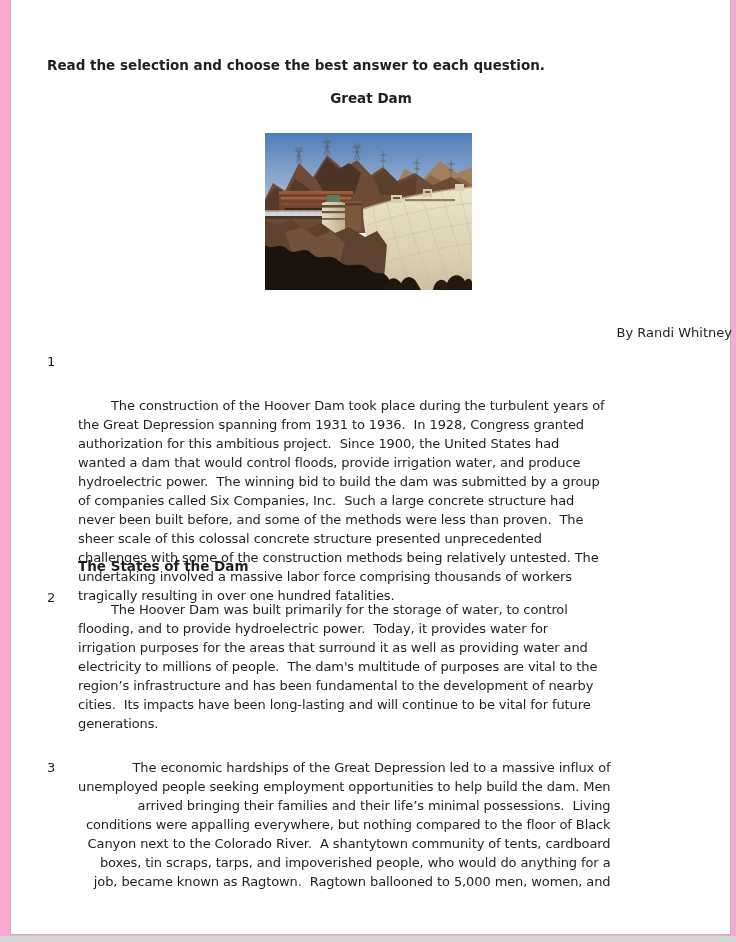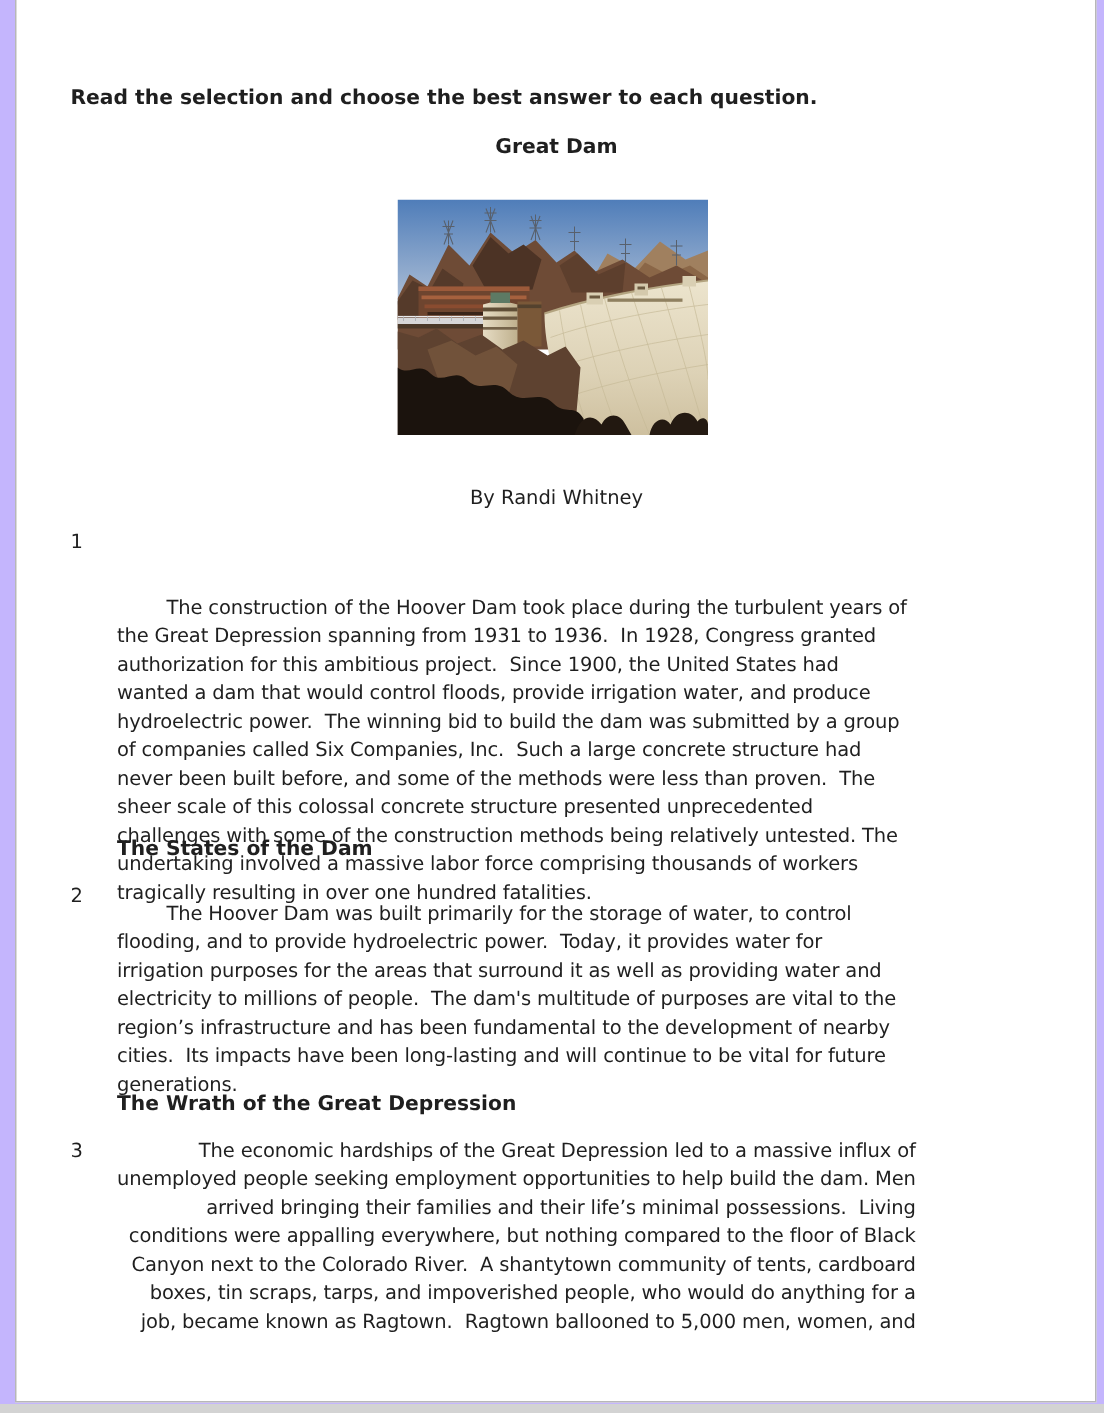--- a/index.html
+++ b/index.html
@@ -1,17 +1,17 @@
 <!DOCTYPE html>
 <html><head>
 <meta charset="utf-8">
 <style>
   html,body{margin:0;padding:0;background:#ffffff;}
   #screen{
-    position:relative;width:736px;height:942px;background:#c4b5fd;
+    position:relative;width:736px;height:942px;background:#f9a8d4;
     overflow:hidden;
     font-family:"DejaVu Sans","Liberation Sans",sans-serif;
     color:#1f1f1f;
   }
   .page{
     position:absolute;left:10px;top:-2px;width:721px;height:937px;
     background:#ffffff;border:1px solid #b7b7b7;box-sizing:border-box;
   }
   .bottom-edge{
     position:absolute;left:0;top:936px;width:736px;height:6px;
@@ -20,21 +20,21 @@
   .abs{position:absolute;}
   .instruction{
     left:47px;top:56px;font-size:13.5px;font-weight:bold;line-height:19px;
     white-space:pre;
   }
   .title-line{
     left:10px;top:89px;width:722px;text-align:center;
     font-size:13.5px;font-weight:bold;line-height:19px;
   }
   .byline{
-    left:10px;top:323px;width:722px;text-align:center;
+    left:10px;top:323px;width:722px;text-align:right;
     font-size:13px;line-height:19px;
   }
   .photo{
     left:265px;top:133px;width:207px;height:157px;display:block;
   }
   .para-num{
     font-size:13px;line-height:19px;width:24px;
   }
   .para-text{
     font-size:13px;line-height:19px;white-space:pre;text-indent:33px;
@@ -183,21 +183,20 @@
 
   <div class="abs para-num num2">2</div>
   <div class="abs para-text txt2">The Hoover Dam was built primarily for the storage of water, to control
 flooding, and to provide hydroelectric power.  Today, it provides water for
 irrigation purposes for the areas that surround it as well as providing water and
 electricity to millions of people.  The dam's multitude of purposes are vital to the
 region’s infrastructure and has been fundamental to the development of nearby
 cities.  Its impacts have been long-lasting and will continue to be vital for future
 generations.</div>
 
-  <div class="abs section-heading head2">The Wrath of the Great Depression</div>
 
   <div class="abs para-num num3">3</div>
   <div class="abs para-text txt3">The economic hardships of the Great Depression led to a massive influx of
 unemployed people seeking employment opportunities to help build the dam. Men
 arrived bringing their families and their life’s minimal possessions.  Living
 conditions were appalling everywhere, but nothing compared to the floor of Black
 Canyon next to the Colorado River.  A shantytown community of tents, cardboard
 boxes, tin scraps, tarps, and impoverished people, who would do anything for a
 job, became known as Ragtown.  Ragtown ballooned to 5,000 men, women, and</div>
 

